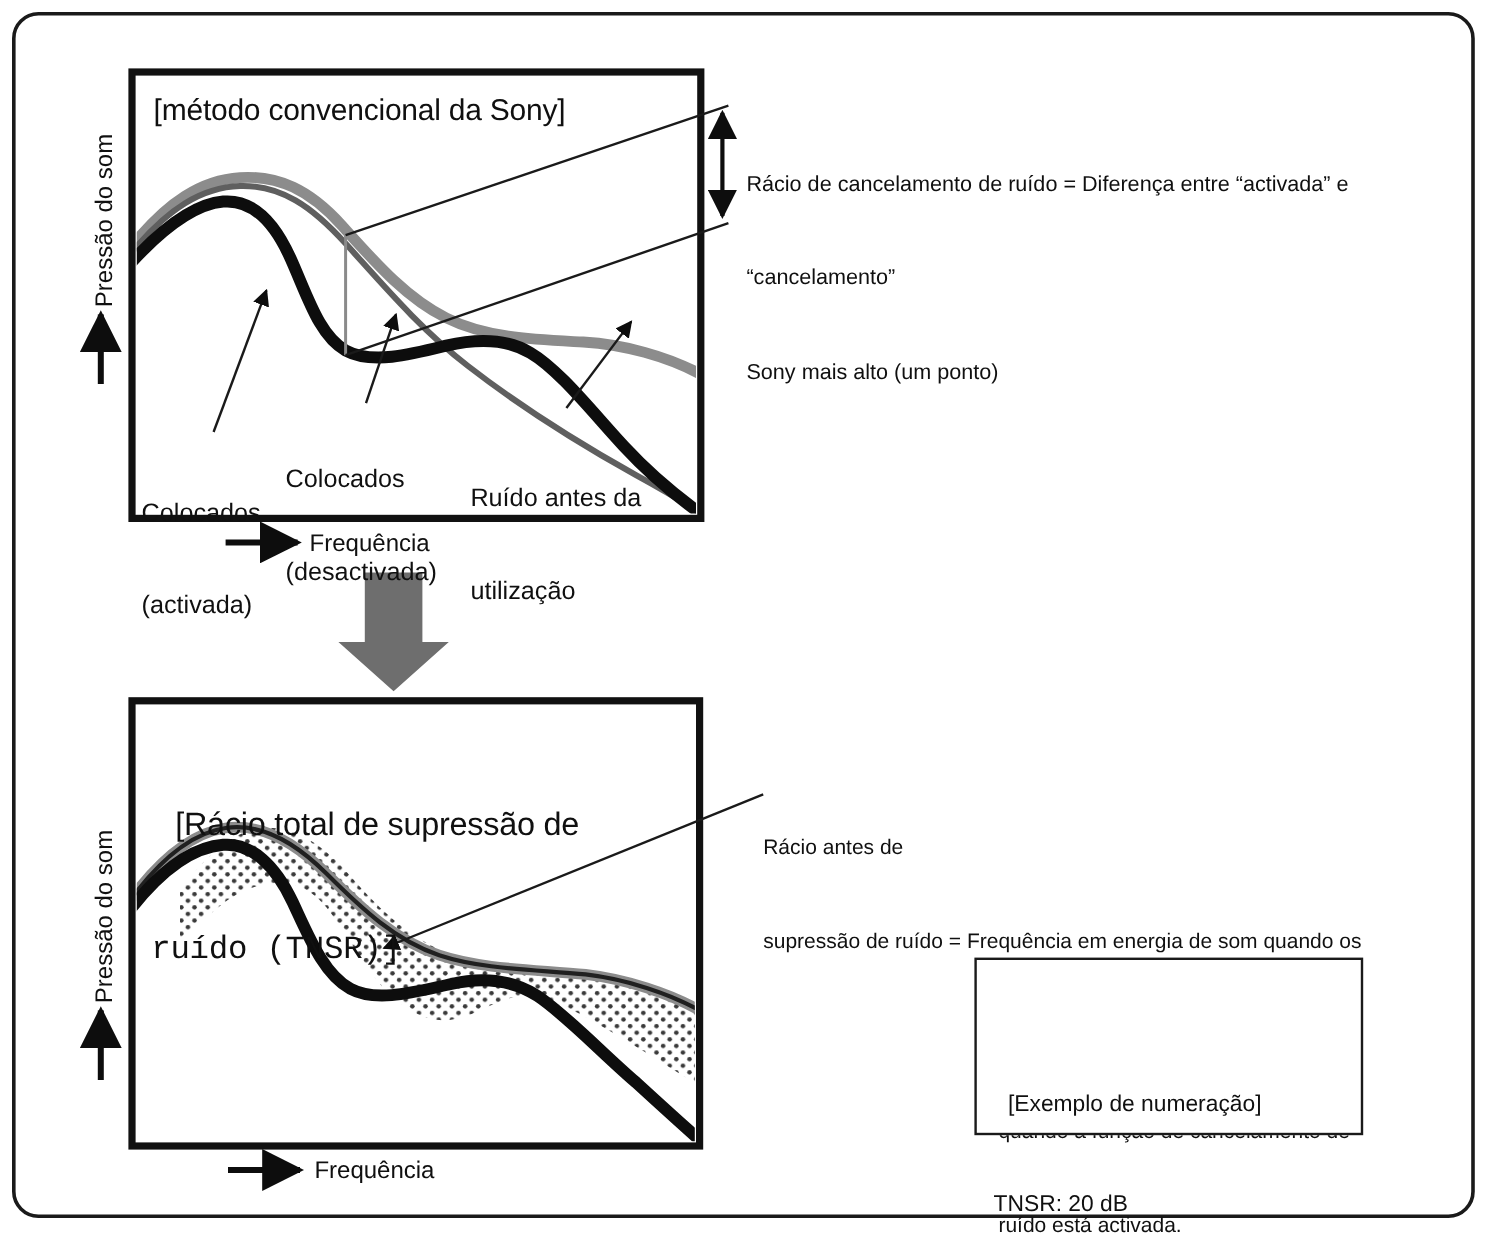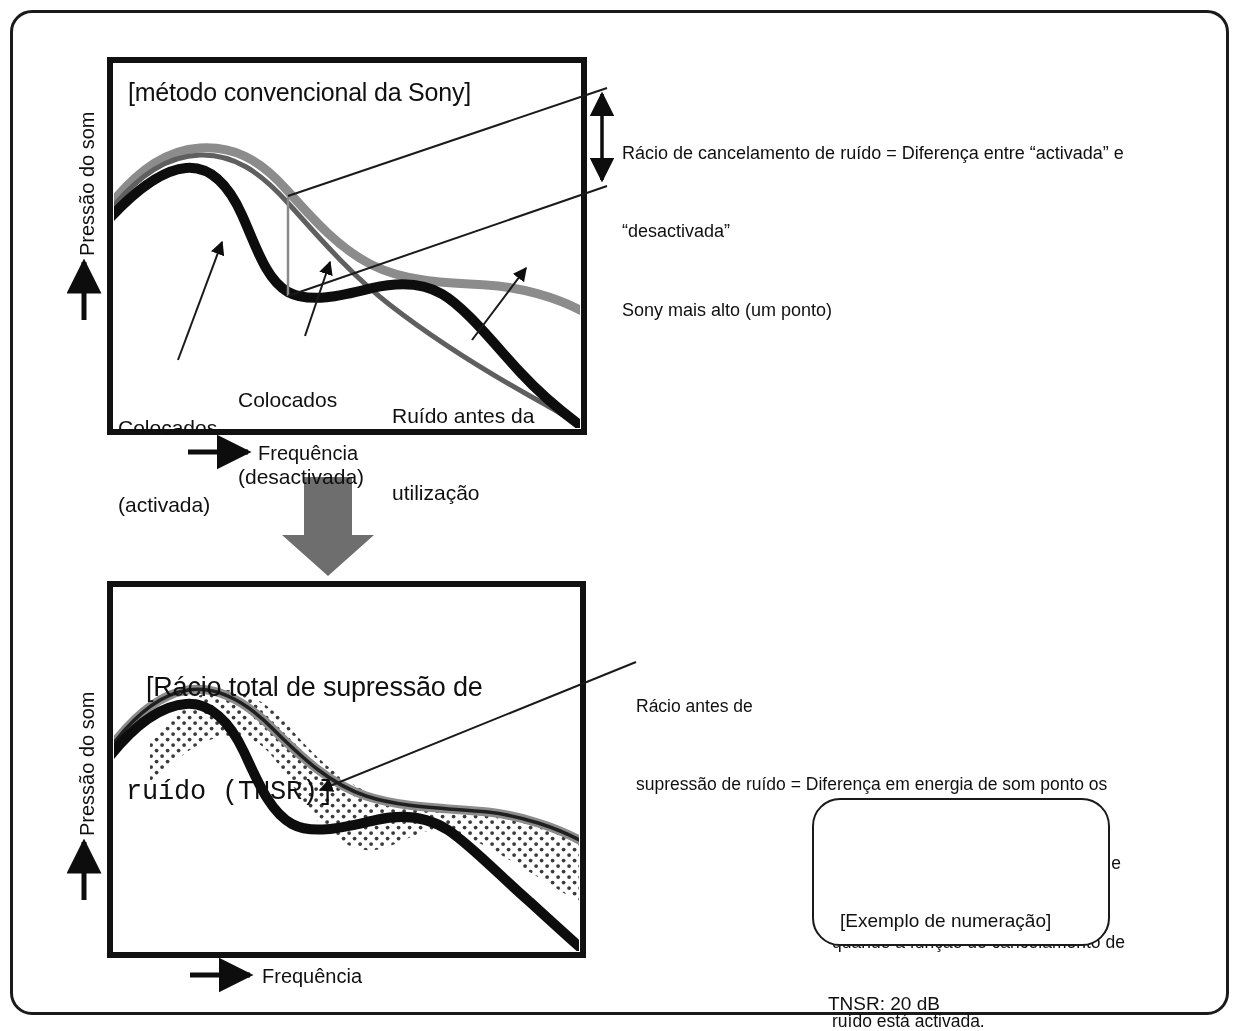--- a/index.html
+++ b/index.html
@@ -216,41 +216,41 @@
     <div>(desactivada)</div>
   </div>
 
   <div class="txt inner-label" style="left:392px; top:352px;">
     <div>Ruído antes da</div>
     <div>utilização</div>
   </div>
 
   <div class="txt callout" style="left:622px; top:88px;">
     <div>Rácio de cancelamento de ruído = Diferença entre “activada” e</div>
-    <div>“desactivada”</div>
+    <div>“cancelamento”</div>
     <div>Sony mais alto (um ponto)</div>
   </div>
 
   <div class="txt chart-title-2" style="left:146px; top:600px;">
     <div>[Rácio total de supressão de</div>
     <div style="margin-left:-20px;font-family:Liberation Mono, monospace;">ruído (TNSR)]</div>
   </div>
 
   <div class="txt axis-label-y" style="left:74px; top:836px;">Pressão do som</div>
 
   <div class="txt axis-label" style="left:262px; top:963px;">Frequência</div>
 
   <div class="txt callout-small" style="left:636px; top:640px;">
     <div>Rácio antes de</div>
-    <div>supressão de ruído = Diferença em energia de som ponto os</div>
+    <div>supressão de ruído = Frequência em energia de som quando os</div>
     <div style="margin-left:196px;">auscultadores não estão colocados e</div>
     <div style="margin-left:196px;">quando a função de cancelamento de</div>
     <div style="margin-left:196px;">ruído está activada.</div>
   </div>
 
-  <div class="example-box" style="left:812px; top:798px; width:298px; height:148px;border-radius:28px;">
+  <div class="example-box" style="left:812px; top:798px; width:324px; height:148px;">
     <div class="txt example-text" style="left:26px; top:52px;">
       <div>[Exemplo de numeração]</div>
       <div style="margin-left:-12px;">TNSR: 20 dB</div>
     </div>
   </div>
 
 </div>
 
 </body></html>

